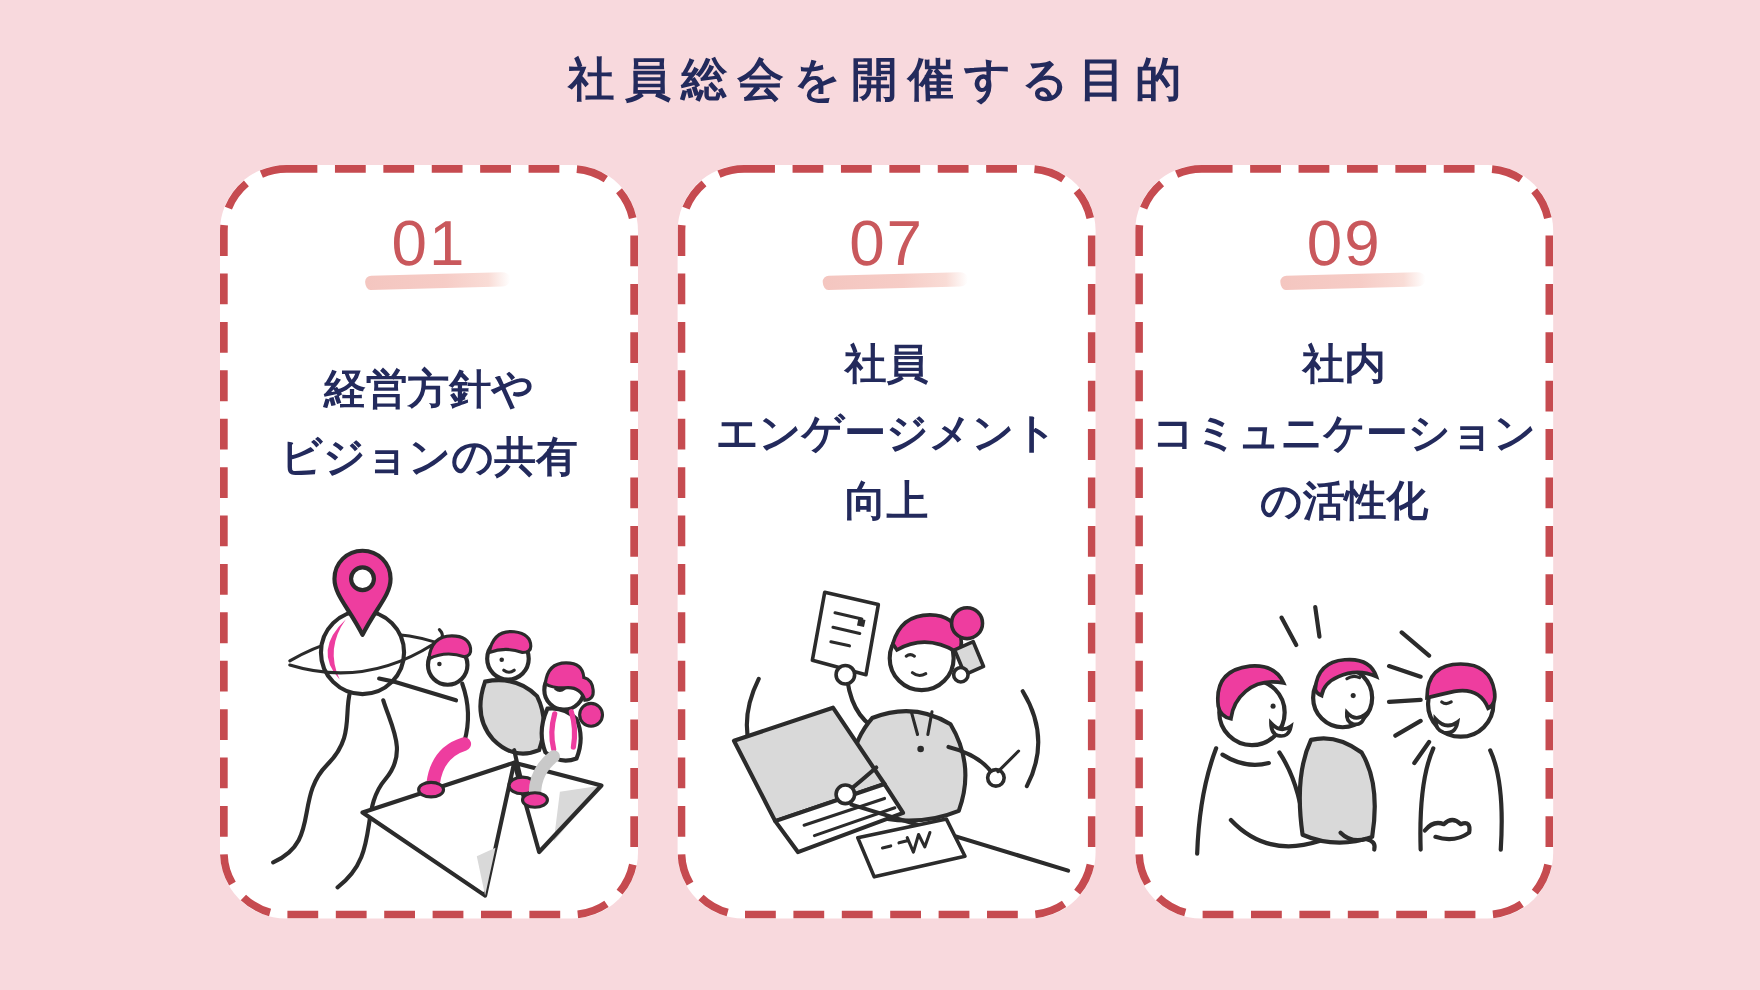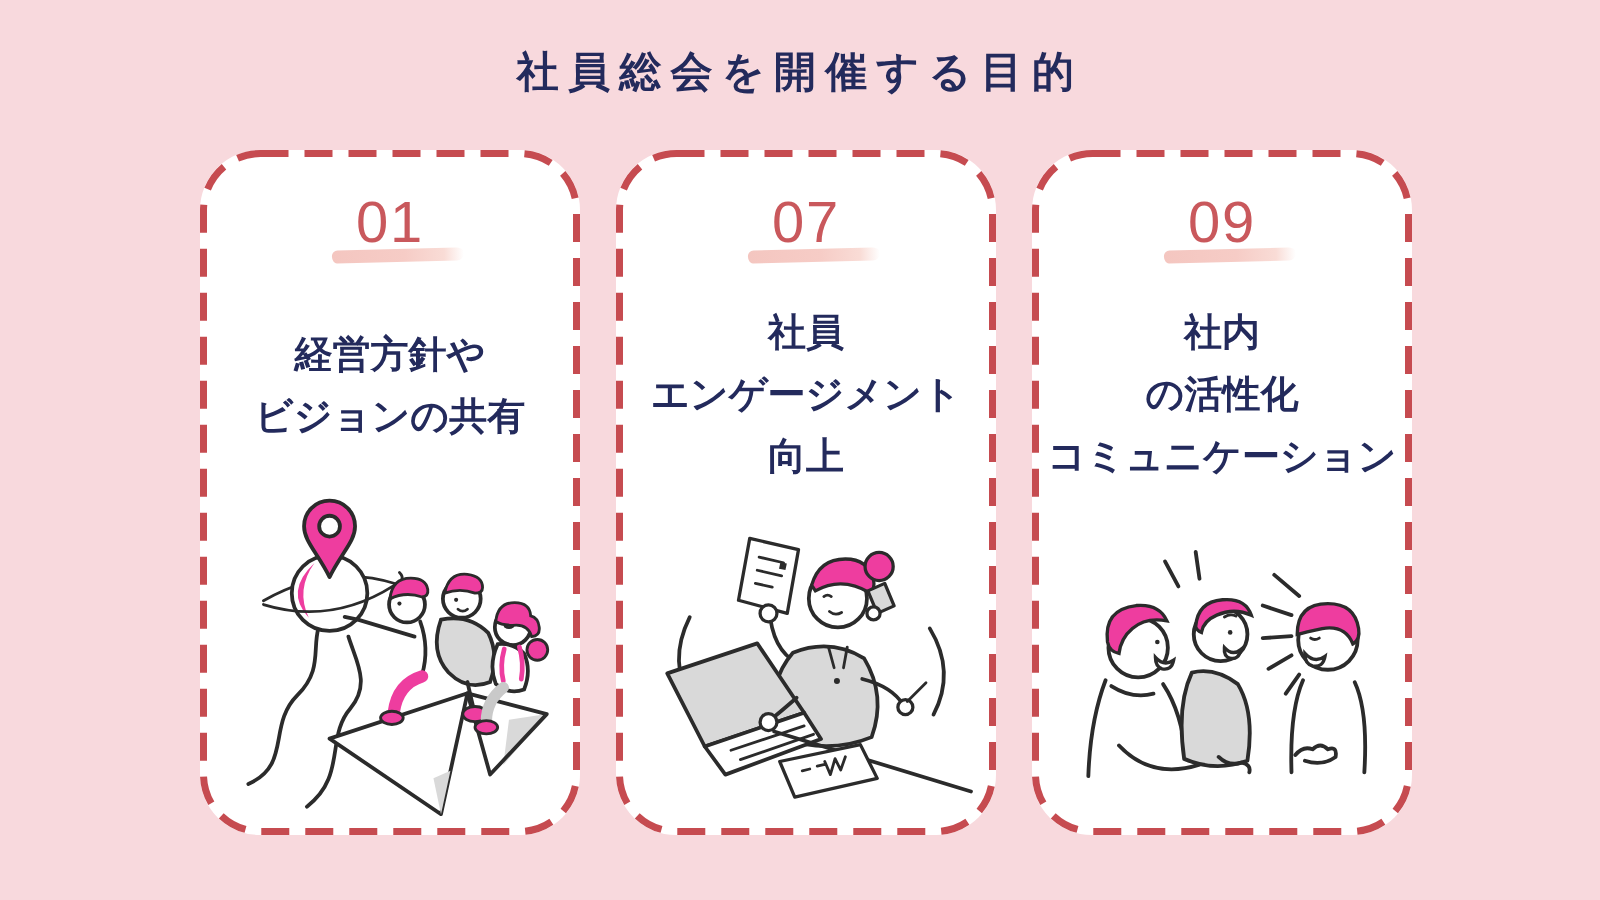--- a/index.html
+++ b/index.html
@@ -198,22 +198,22 @@
   <article class="card">
     <svg class="dash-border" viewBox="0 0 380 685" preserveAspectRatio="none" aria-hidden="true">
       <rect x="3.5" y="3.5" width="373" height="678" rx="57" fill="none" stroke="#c64b50" stroke-width="7" stroke-dasharray="28 16"></rect>
     </svg>
     <div class="card-number">
       <span>09</span>
       <i class="brush-underline"></i>
     </div>
     <div class="card-text">
       <span>社内</span>
+      <span>コミュニケーション</span>
       <span>の活性化</span>
-      <span>コミュニケーション</span>
     </div>
     <div class="card-illus">
       <svg width="345" height="300" viewBox="0 0 360 310" aria-hidden="true">
 
         <path class="ln" d="M120,48 l14,26 M152,38 l4,28"></path>
 
         <path class="ln" d="M234,62 l26,22 M222,94 l30,10 M222,128 l30,-2 M228,160 l24,-14 M246,186 l14,-20"></path>
 
         <circle cx="92" cy="138" r="31" fill="#ffffff" stroke="#2b2b2b" stroke-width="4"></circle>
         <path d="M60,132 q-4,-34 30,-38 q24,-2 32,16 q-22,-4 -36,8 q-12,10 -14,26 q-10,-2 -12,-12 Z" fill="#ee3d9f" stroke="#2b2b2b" stroke-width="3.5"></path>

